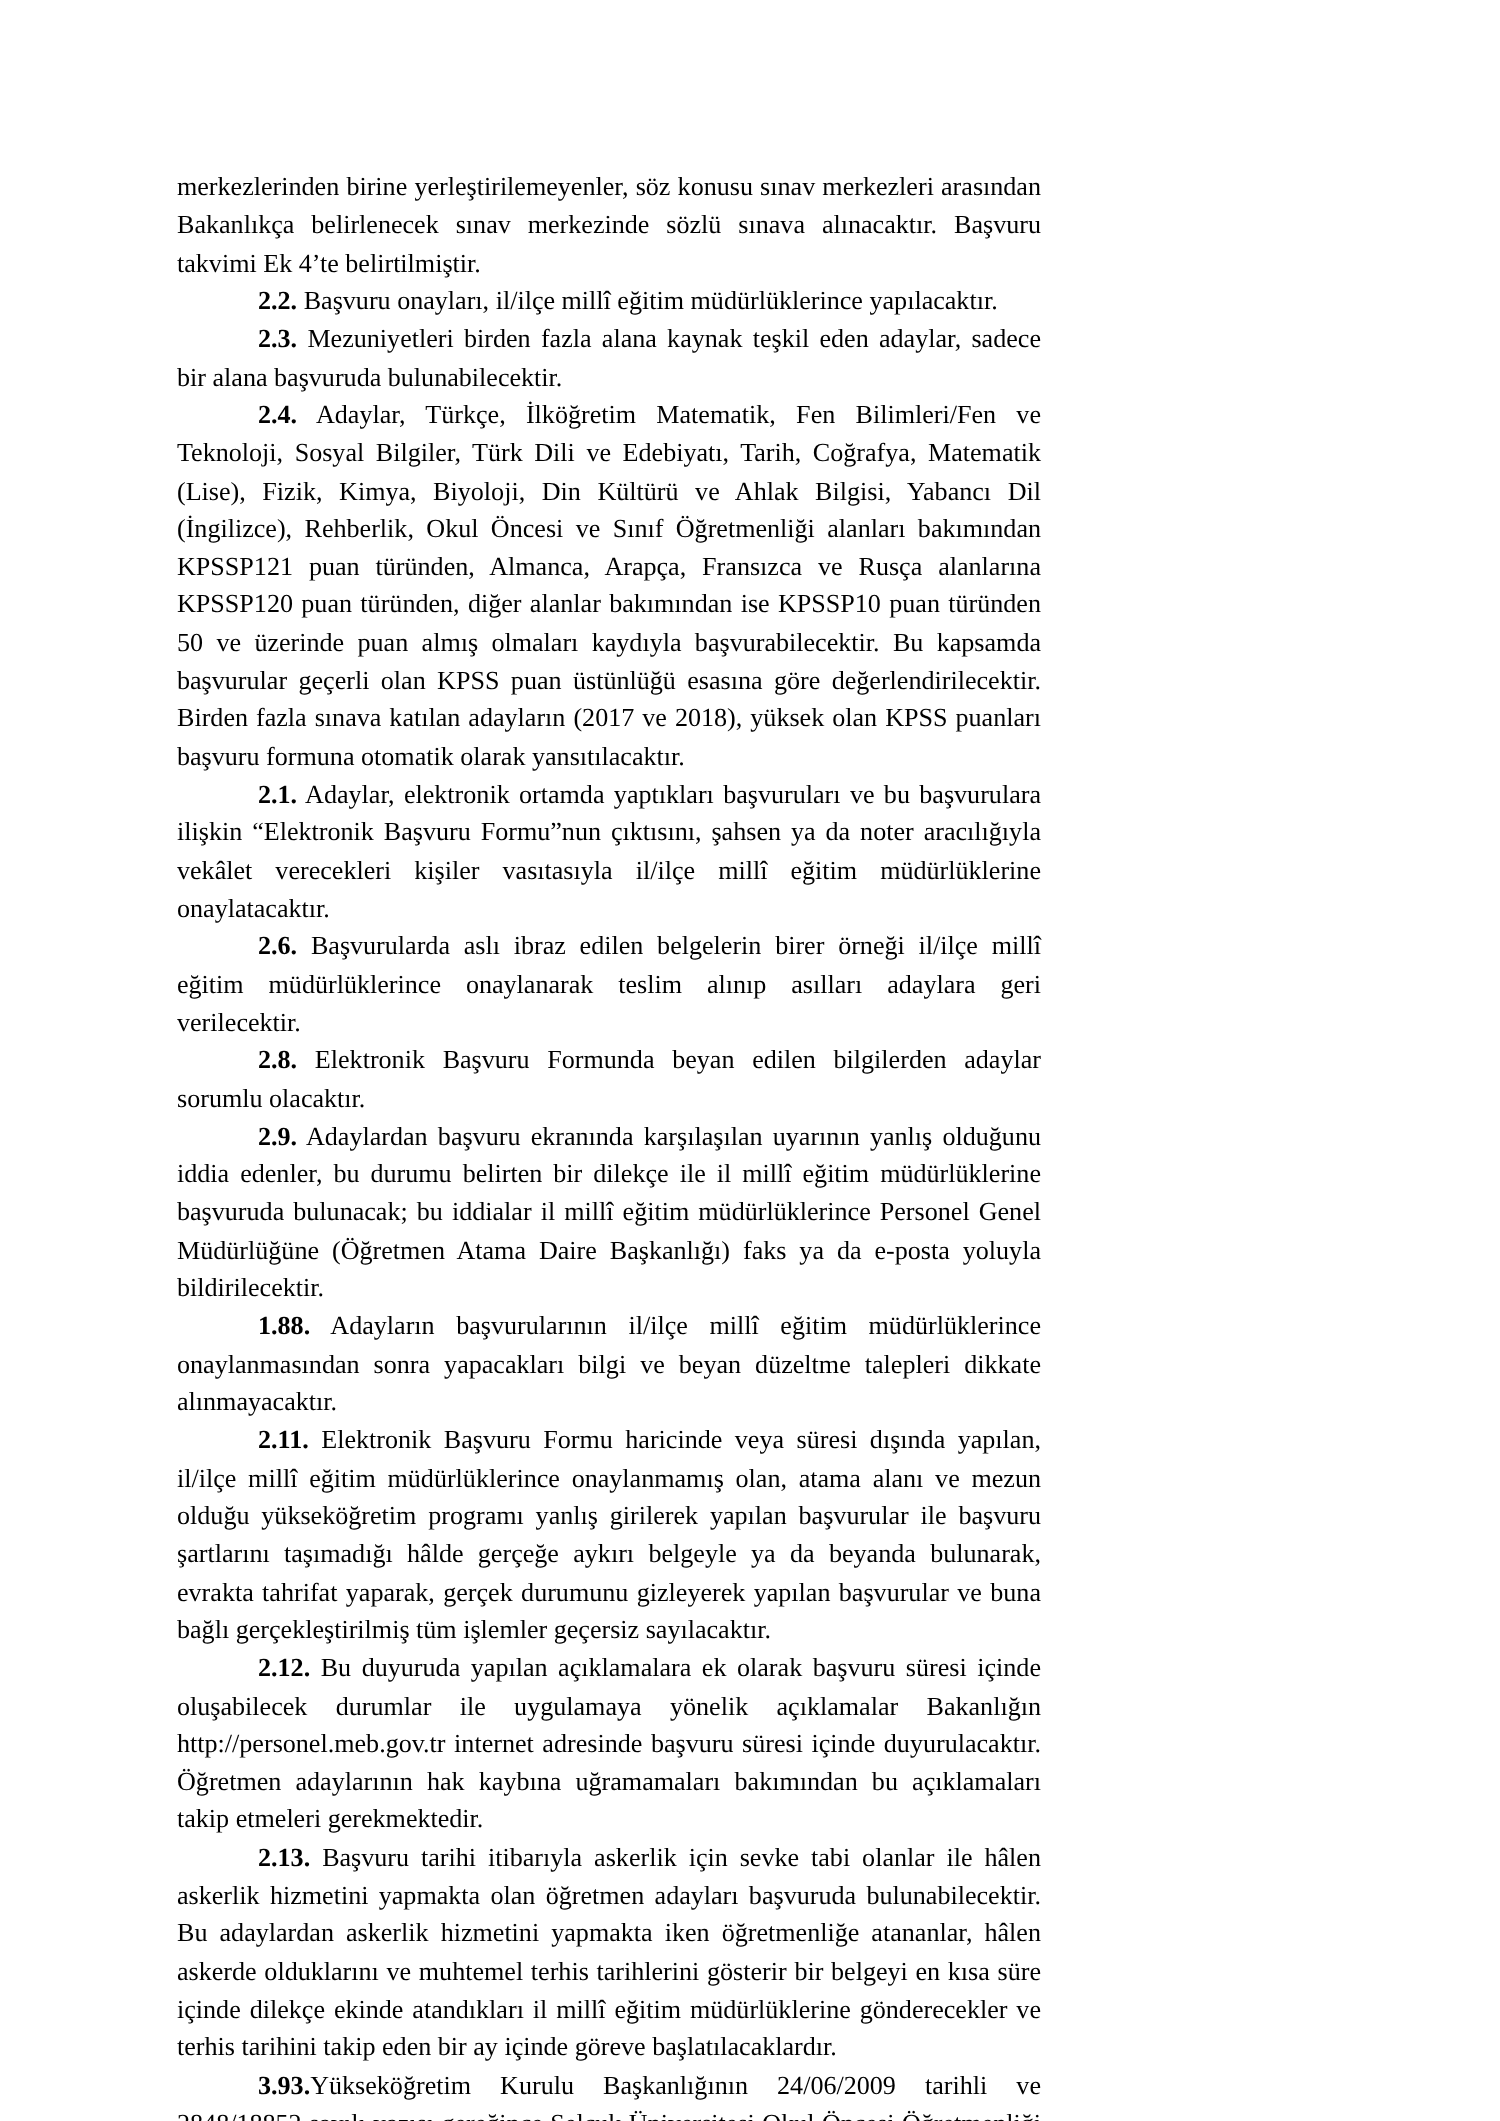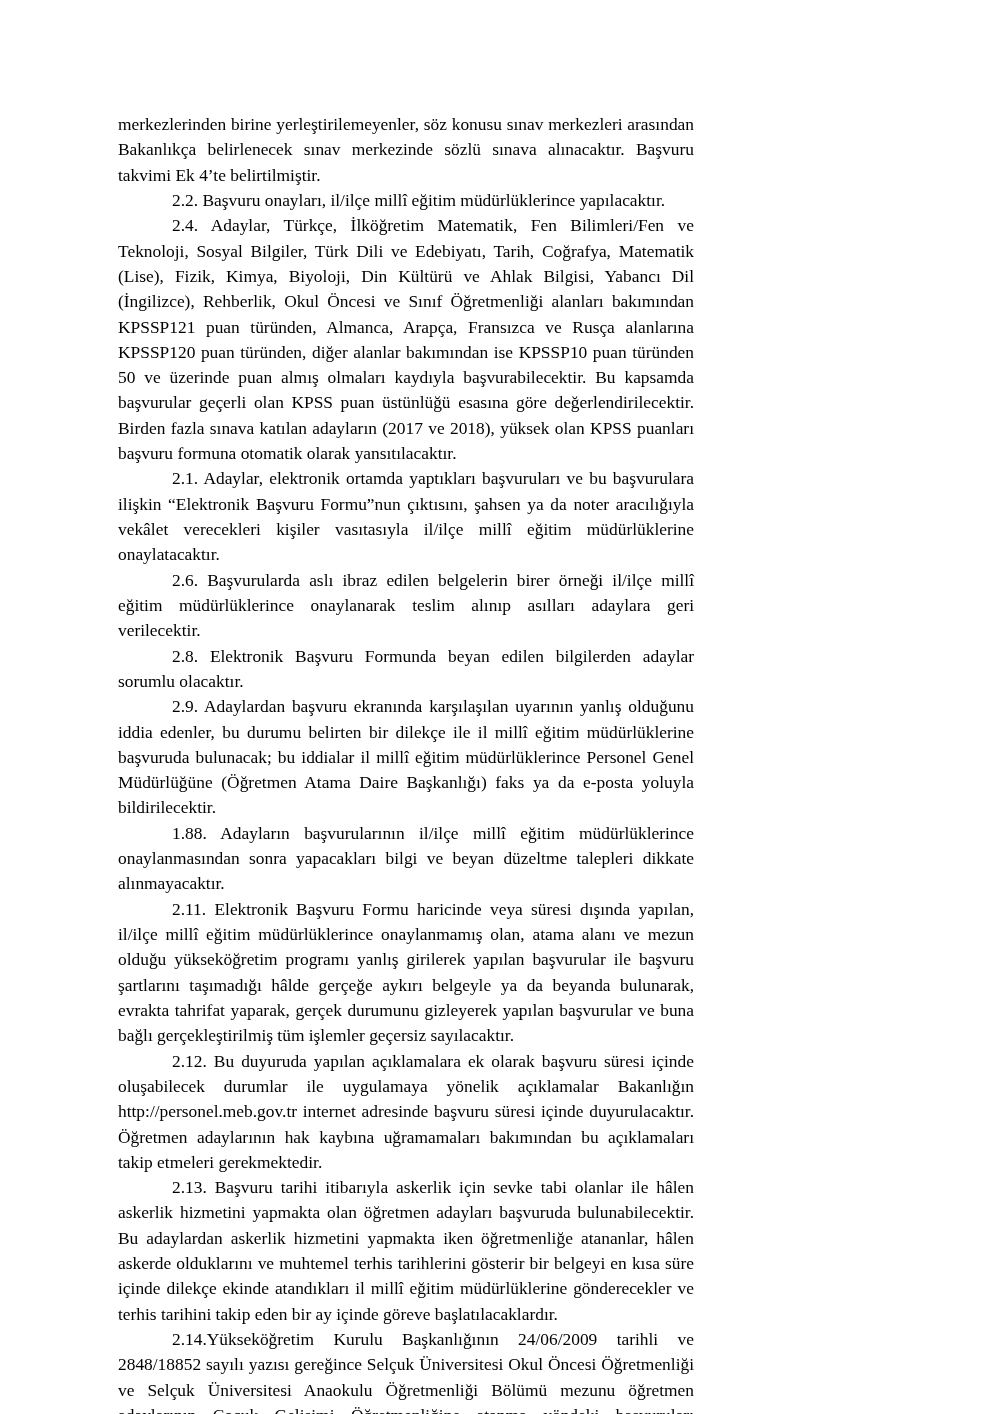--- a/index.html
+++ b/index.html
@@ -30,34 +30,35 @@
   p {
     margin: 0;
     padding: 0;
     text-align: justify;
     text-indent: 0;
   }
   p.indented {
     text-indent: 54px;
   }
   .num {
-    font-weight: normal;
+    font-weight: bold;
   }
 </style>
 </head>
 <body>
 
 <div class="page">
   <div class="doc-body" id="doc-body">
       <p><span>merkezlerinden birine yerleştirilemeyenler, söz konusu sınav merkezleri arasından Bakanlıkça belirlenecek sınav merkezinde sözlü sınava alınacaktır. Başvuru takvimi Ek 4’te belirtilmiştir.</span></p>
       <p class="indented"><span class="num">2.2.</span> <span>Başvuru onayları, il/ilçe millî eğitim müdürlüklerince yapılacaktır.</span></p>
+      <p class="indented"><span class="num">2.3.</span> <span>Mezuniyetleri birden fazla alana kaynak teşkil eden adaylar, sadece bir alana başvuruda bulunabilecektir.</span></p>
       <p class="indented"><span class="num">2.4.</span> <span>Adaylar, Türkçe, İlköğretim Matematik, Fen Bilimleri/Fen ve Teknoloji, Sosyal Bilgiler, Türk Dili ve Edebiyatı, Tarih, Coğrafya, Matematik (Lise), Fizik, Kimya, Biyoloji, Din Kültürü ve Ahlak Bilgisi, Yabancı Dil (İngilizce), Rehberlik, Okul Öncesi ve Sınıf Öğretmenliği alanları bakımından KPSSP121 puan türünden, Almanca, Arapça, Fransızca ve Rusça alanlarına KPSSP120 puan türünden, diğer alanlar bakımından ise KPSSP10 puan türünden 50 ve üzerinde puan almış olmaları kaydıyla başvurabilecektir. Bu kapsamda başvurular geçerli olan KPSS puan üstünlüğü esasına göre değerlendirilecektir. Birden fazla sınava katılan adayların (2017 ve 2018), yüksek olan KPSS puanları başvuru formuna otomatik olarak yansıtılacaktır.</span></p>
       <p class="indented"><span class="num">2.1.</span> <span>Adaylar, elektronik ortamda yaptıkları başvuruları ve bu başvurulara ilişkin “Elektronik Başvuru Formu”nun çıktısını, şahsen ya da noter aracılığıyla vekâlet verecekleri kişiler vasıtasıyla il/ilçe millî eğitim müdürlüklerine onaylatacaktır.</span></p>
       <p class="indented"><span class="num">2.6.</span> <span>Başvurularda aslı ibraz edilen belgelerin birer örneği il/ilçe millî eğitim müdürlüklerince onaylanarak teslim alınıp asılları adaylara geri verilecektir.</span></p>
       <p class="indented"><span class="num">2.8.</span> <span>Elektronik Başvuru Formunda beyan edilen bilgilerden adaylar sorumlu olacaktır.</span></p>
       <p class="indented"><span class="num">2.9.</span> <span>Adaylardan başvuru ekranında karşılaşılan uyarının yanlış olduğunu iddia edenler, bu durumu belirten bir dilekçe ile il millî eğitim müdürlüklerine başvuruda bulunacak; bu iddialar il millî eğitim müdürlüklerince Personel Genel Müdürlüğüne (Öğretmen Atama Daire Başkanlığı) faks ya da e-posta yoluyla bildirilecektir.</span></p>
       <p class="indented"><span class="num">1.88.</span> <span>Adayların başvurularının il/ilçe millî eğitim müdürlüklerince onaylanmasından sonra yapacakları bilgi ve beyan düzeltme talepleri dikkate alınmayacaktır.</span></p>
       <p class="indented"><span class="num">2.11.</span> <span>Elektronik Başvuru Formu haricinde veya süresi dışında yapılan, il/ilçe millî eğitim müdürlüklerince onaylanmamış olan, atama alanı ve mezun olduğu yükseköğretim programı yanlış girilerek yapılan başvurular ile başvuru şartlarını taşımadığı hâlde gerçeğe aykırı belgeyle ya da beyanda bulunarak, evrakta tahrifat yaparak, gerçek durumunu gizleyerek yapılan başvurular ve buna bağlı gerçekleştirilmiş tüm işlemler geçersiz sayılacaktır.</span></p>
       <p class="indented"><span class="num">2.12.</span> <span>Bu duyuruda yapılan açıklamalara ek olarak başvuru süresi içinde oluşabilecek durumlar ile uygulamaya yönelik açıklamalar Bakanlığın http://personel.meb.gov.tr internet adresinde başvuru süresi içinde duyurulacaktır. Öğretmen adaylarının hak kaybına uğramamaları bakımından bu açıklamaları takip etmeleri gerekmektedir.</span></p>
       <p class="indented"><span class="num">2.13.</span> <span>Başvuru tarihi itibarıyla askerlik için sevke tabi olanlar ile hâlen askerlik hizmetini yapmakta olan öğretmen adayları başvuruda bulunabilecektir. Bu adaylardan askerlik hizmetini yapmakta iken öğretmenliğe atananlar, hâlen askerde olduklarını ve muhtemel terhis tarihlerini gösterir bir belgeyi en kısa süre içinde dilekçe ekinde atandıkları il millî eğitim müdürlüklerine gönderecekler ve terhis tarihini takip eden bir ay içinde göreve başlatılacaklardır.</span></p>
-      <p class="indented"><span class="num">2.14.</span><span>Yükseköğretim Kurulu Başkanlığının 24/06/2009 tarihli ve 2848/18852 sayılı yazısı gereğince Selçuk Üniversitesi Okul Öncesi Öğretmenliği ve Selçuk Üniversitesi Anaokulu Öğretmenliği Bölümü mezunu öğretmen adaylarının Çocuk Gelişimi Öğretmenliğine atanma yöndeki başvuruları onaylanmayacaktır.</span></p>
+      <p class="indented"><span class="num">3.93.</span><span>Yükseköğretim Kurulu Başkanlığının 24/06/2009 tarihli ve 2848/18852 sayılı yazısı gereğince Selçuk Üniversitesi Okul Öncesi Öğretmenliği ve Selçuk Üniversitesi Anaokulu Öğretmenliği Bölümü mezunu öğretmen adaylarının Çocuk Gelişimi Öğretmenliğine atanma yöndeki başvuruları onaylanmayacaktır.</span></p>
     </div>
 </div>
 
 </body></html>

